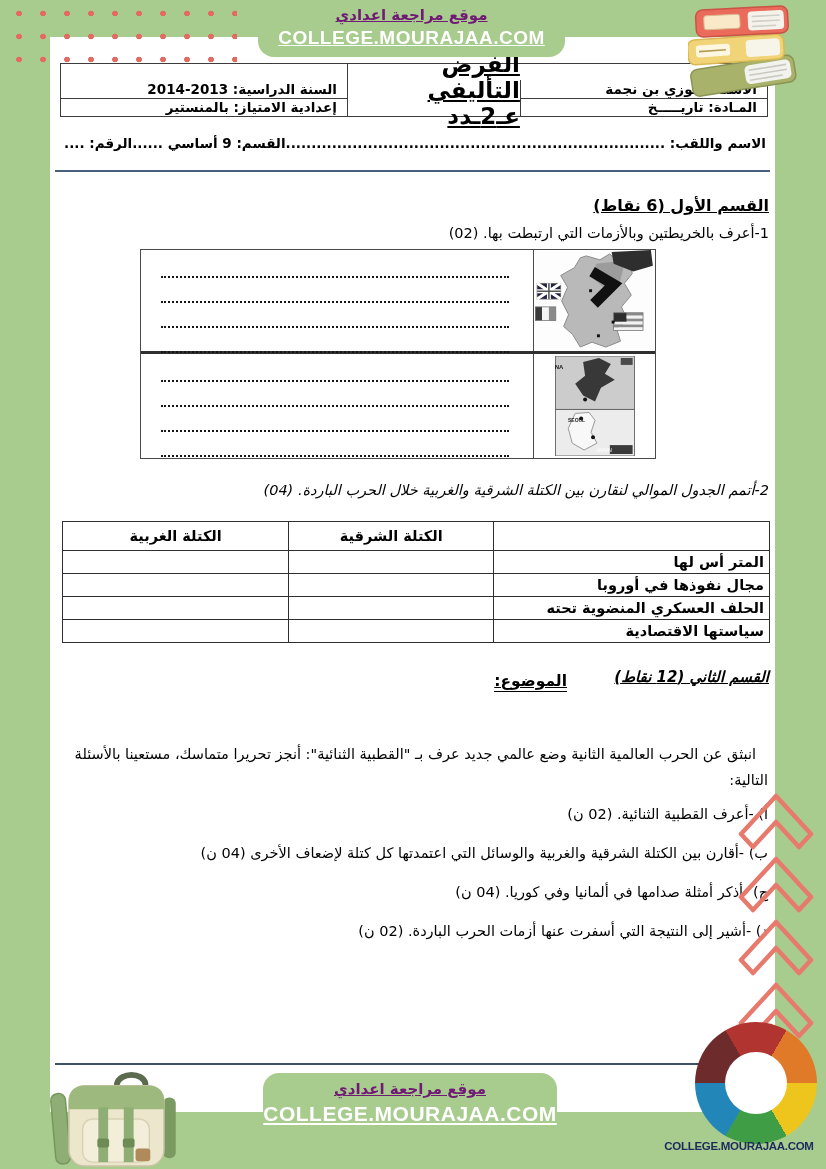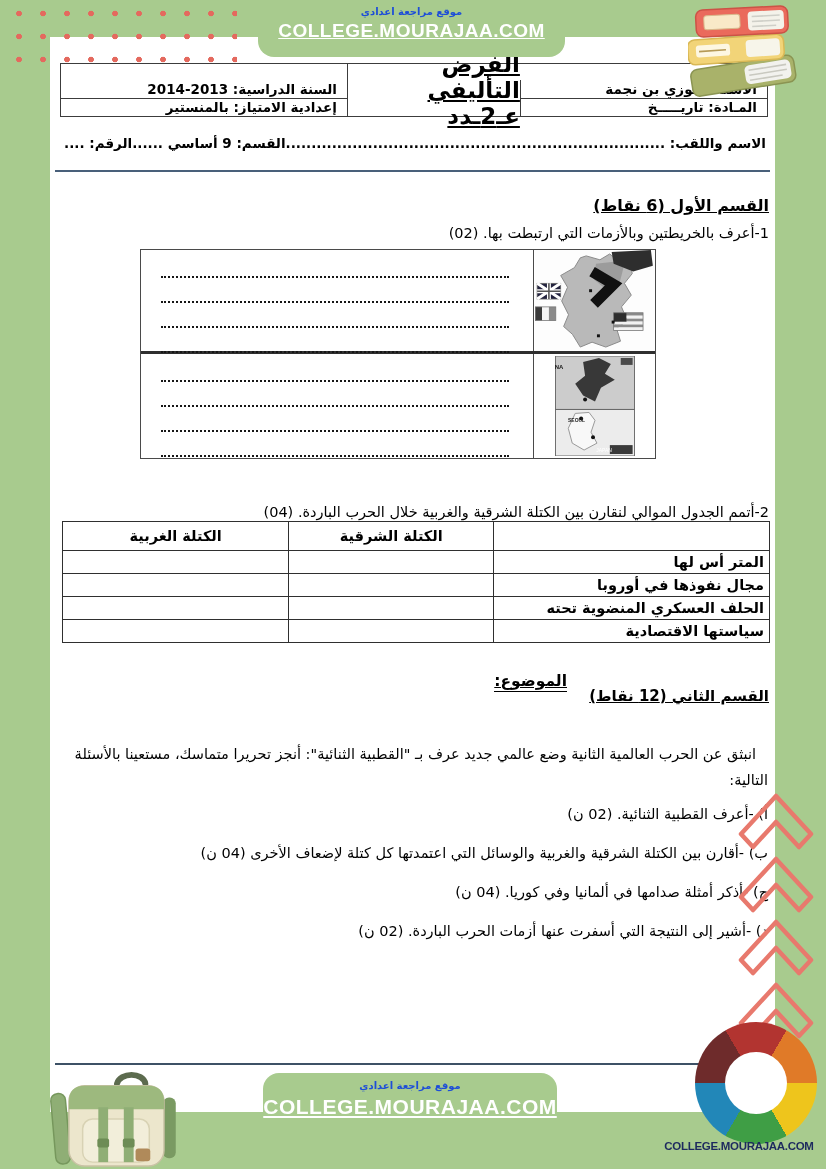--- a/index.html
+++ b/index.html
@@ -13,21 +13,21 @@
   .dots-pattern{position:absolute;left:0;top:0;width:237px;height:64px;z-index:5;pointer-events:none;
     background-image:radial-gradient(circle,#e4695e 2.6px,rgba(0,0,0,0) 3.1px);
     background-size:24px 23px;background-position:7px 2px;}
 
   
   .top-tab{position:absolute;left:258px;top:0;width:307px;height:57px;background:#a8cb8e;
     border-radius:0 0 16px 16px;z-index:4;text-align:center;padding-top:5px;box-sizing:border-box;}
   .bottom-tab{position:absolute;left:263px;top:1073px;width:294px;height:96px;background:#a8cb8e;
     border-radius:16px 16px 0 0;z-index:3;text-align:center;padding-top:6px;box-sizing:border-box;}
   .bottom-band{position:absolute;left:0;top:1112px;width:826px;height:57px;background:#a8cb8e;z-index:2;}
-  .site-ar{color:#1d4ed8;font-weight:bold;font-size:10px;line-height:1.4;direction:rtl;}
+  .site-ar{color:#701a75;font-weight:bold;font-size:15px;text-decoration:underline;line-height:1.4;direction:rtl;}
   .site-domain{color:#ffffff;font-weight:bold;font-size:19px;letter-spacing:.5px;text-decoration:underline;
     font-family:"Liberation Sans",sans-serif;line-height:1.3;}
 
   
   .chev{position:absolute;left:737px;width:78px;height:62px;z-index:3;}
 
   
   .books{position:absolute;left:688px;top:2px;width:114px;height:98px;z-index:6;}
   .backpack{position:absolute;left:22px;top:1070px;width:185px;height:98px;z-index:4;}
   .ring{position:absolute;left:695px;top:1022px;width:122px;height:122px;border-radius:50%;z-index:4;
@@ -173,21 +173,21 @@
         </div>
         <div class="lines-cell">
           <div class="dotline"></div>
           <div class="dotline"></div>
           <div class="dotline"></div>
           <div class="dotline"></div>
         </div>
       </div>
     </div>
 
-    <div class="q-line" style="top:467px;">2-أتمم الجدول الموالي لنقارن بين الكتلة الشرقية والغربية خلال الحرب الباردة. (04)</div>
+    <div class="q-line" style="top:445px;font-style:italic;">2-أتمم الجدول الموالي لنقارن بين الكتلة الشرقية والغربية خلال الحرب الباردة. (04)</div>
 
     <table class="comp-table">
       <tbody>
           <tr>
         <th class="col-label"></th>
         <th class="col-east">الكتلة الشرقية</th>
         <th class="col-west">الكتلة الغربية</th>
       </tr>
       <tr>
         <td class="rowlabel">المتر أس لها</td>
@@ -205,21 +205,21 @@
         <td></td>
       </tr>
       <tr>
         <td class="rowlabel">سياستها الاقتصادية</td>
         <td></td>
         <td></td>
       </tr>
     </tbody>
       </table>
 
-    <div class="sec-title" style="top:650px;font-size:15px;">القسم الثاني (12 نقاط)</div>
+    <div class="sec-title" style="top:631px;font-size:15px;font-style:italic;">القسم الثاني (12 نقاط)</div>
     <div class="topic">الموضوع:</div>
     <div class="prompt">انبثق عن الحرب العالمية الثانية وضع عالمي جديد عرف بـ "القطبية الثنائية": أنجز تحريرا متماسك، مستعينا بالأسئلة التالية:</div>
 
     <div class="questions">
       <div class="essay-q">أ) -أعرف القطبية الثنائية. (02 ن)</div>
       <div class="essay-q">ب) -أقارن بين الكتلة الشرقية والغربية والوسائل التي اعتمدتها كل كتلة لإضعاف الأخرى (04 ن)</div>
       <div class="essay-q">ج) -أذكر أمثلة صدامها في ألمانيا وفي كوريا. (04 ن)</div>
       <div class="essay-q">د) -أشير إلى النتيجة التي أسفرت عنها أزمات الحرب الباردة. (02 ن)</div>
     </div>
 

